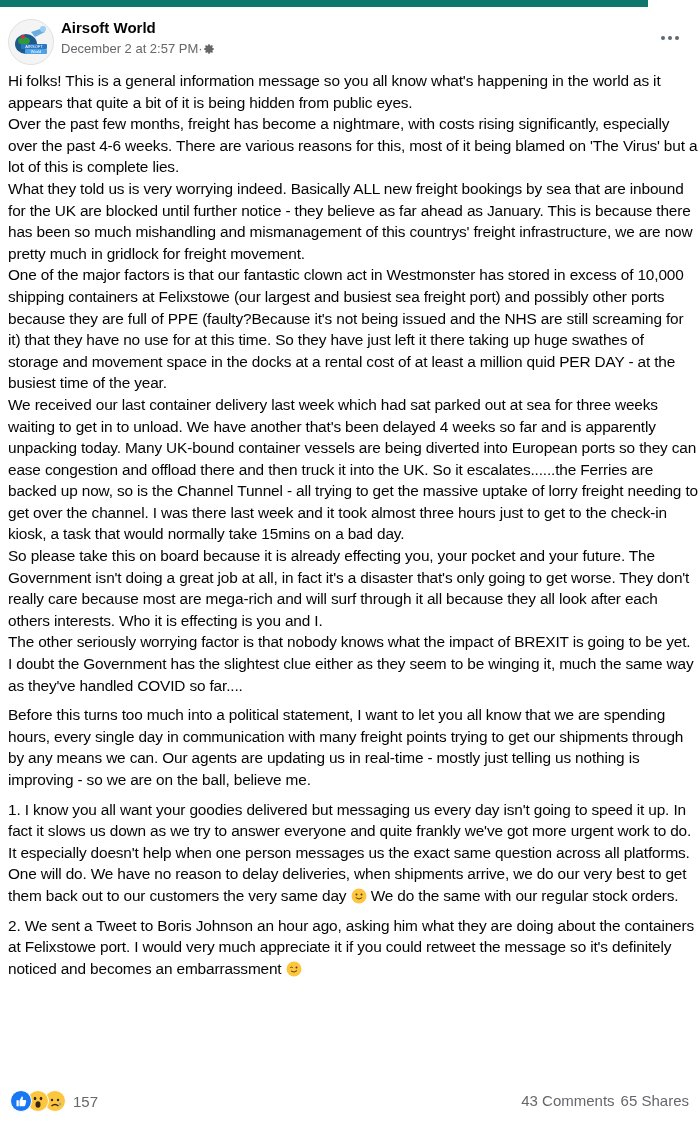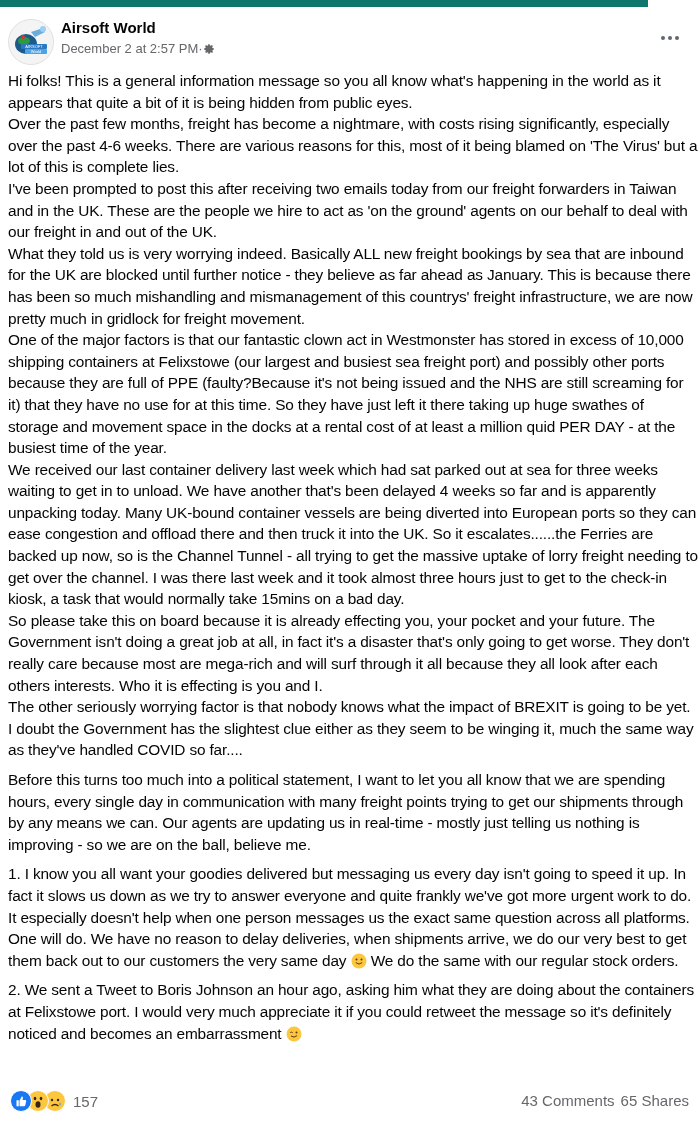--- a/index.html
+++ b/index.html
@@ -55,21 +55,20 @@
     <div class="more-btn">
       <span></span>
         <span></span>
         <span></span>
     </div>
   </div>
 
   <div class="body-text">
     <p><span>Hi folks! This is a general information message so you all know what's happening in the world as it appears that quite a bit of it is being hidden from public eyes.</span></p>
     <p><span>Over the past few months, freight has become a nightmare, with costs rising significantly, especially over the past 4-6 weeks. There are various reasons for this, most of it being blamed on 'The Virus' but a lot of this is complete lies.</span></p>
-    <p><span>I've been prompted to post this after receiving two emails today from our freight forwarders in Taiwan and in the UK. These are the people we hire to act as 'on the ground' agents on our behalf to deal with our freight in and out of the UK.</span></p>
     <p><span>What they told us is very worrying indeed. Basically ALL new freight bookings by sea that are inbound for the UK are blocked until further notice - they believe as far ahead as January. This is because there has been so much mishandling and mismanagement of this countrys' freight infrastructure, we are now pretty much in gridlock for freight movement.</span></p>
     <p><span>One of the major factors is that our fantastic clown act in Westmonster has stored in excess of 10,000 shipping containers at Felixstowe (our largest and busiest sea freight port) and possibly other ports because they are full of PPE (faulty?Because it's not being issued and the NHS are still screaming for it) that they have no use for at this time. So they have just left it there taking up huge swathes of storage and movement space in the docks at a rental cost of at least a million quid PER DAY - at the busiest time of the year.</span></p>
     <p><span>We received our last container delivery last week which had sat parked out at sea for three weeks waiting to get in to unload. We have another that's been delayed 4 weeks so far and is apparently unpacking today. Many UK-bound container vessels are being diverted into European ports so they can ease congestion and offload there and then truck it into the UK. So it escalates......the Ferries are backed up now, so is the Channel Tunnel - all trying to get the massive uptake of lorry freight needing to get over the channel. I was there last week and it took almost three hours just to get to the check-in kiosk, a task that would normally take 15mins on a bad day.</span></p>
     <p><span>So please take this on board because it is already effecting you, your pocket and your future. The Government isn't doing a great job at all, in fact it's a disaster that's only going to get worse. They don't really care because most are mega-rich and will surf through it all because they all look after each others interests. Who it is effecting is you and I.</span></p>
     <p><span>The other seriously worrying factor is that nobody knows what the impact of BREXIT is going to be yet. I doubt the Government has the slightest clue either as they seem to be winging it, much the same way as they've handled COVID so far....</span></p>
     <p class="gap"><span>Before this turns too much into a political statement, I want to let you all know that we are spending hours, every single day in communication with many freight points trying to get our shipments through by any means we can. Our agents are updating us in real-time - mostly just telling us nothing is improving - so we are on the ball, believe me.</span></p>
     <p class="gap"><span>1. I know you all want your goodies delivered but messaging us every day isn't going to speed it up. In fact it slows us down as we try to answer everyone and quite frankly we've got more urgent work to do. It especially doesn't help when one person messages us the exact same question across all platforms. One will do. We have no reason to delay deliveries, when shipments arrive, we do our very best to get them back out to our customers the very same day</span> <svg class="emoji" viewBox="0 0 16 16">
           <circle cx="8" cy="8" r="7.5" fill="#fcc63f"></circle>
           <circle cx="5.5" cy="6.5" r="1" fill="#5a3a10"></circle>
           <circle cx="10.5" cy="6.5" r="1" fill="#5a3a10"></circle>

